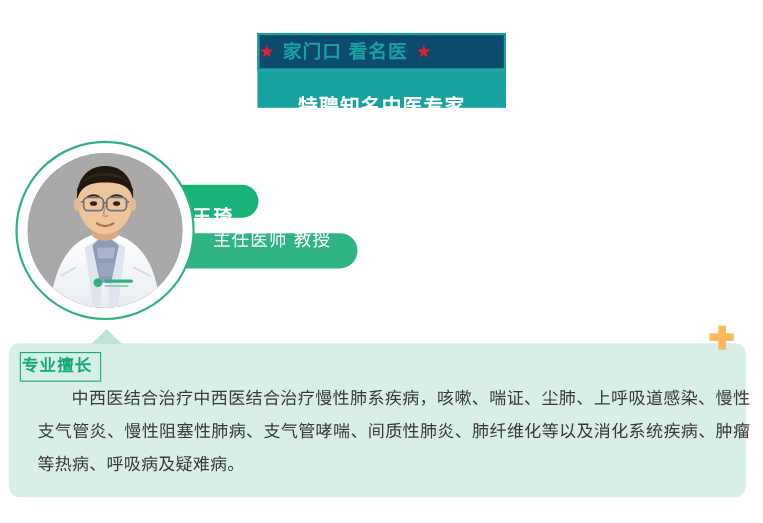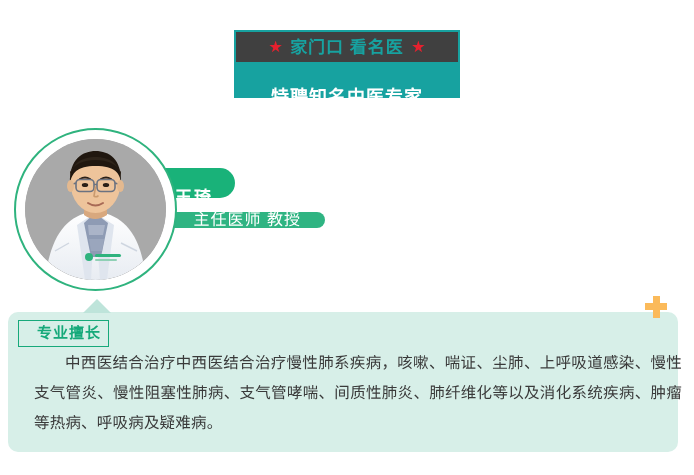--- a/index.html
+++ b/index.html
@@ -27,25 +27,25 @@
   .header-block {
     position: absolute;
     left: 234px;
     top: 30px;
     width: 226px;
   }
   .header-top {
     box-sizing: border-box;
     width: 226px;
     height: 34px;
-    background: #404040;
+    background: #0c4a6e;
     border: 2px solid #17A2A0;
     display: flex;
     align-items: center;
-    justify-content: center;
+    justify-content: flex-start;
     gap: 8px;
   }
   .header-top-text {
     color: #17A2A0;
     font-size: 17px;
     font-weight: bold;
     letter-spacing: 1px;
     line-height: 1;
     white-space: nowrap;
   }
@@ -124,27 +124,27 @@
     font-weight: bold;
     letter-spacing: 2px;
     line-height: 1;
     margin-top: 28px;
   }
 
   .title-pill {
     position: absolute;
     left: 125px;
     top: 212px;
-    height: 16px;
+    height: 32px;
     min-width: 200px;
     background: #2FB482;
     border-top-right-radius: 16px;
     border-bottom-right-radius: 16px;
     display: flex;
-    align-items: center;
+    align-items: flex-start;
     justify-content: flex-end;
     padding-right: 24px;
     box-sizing: border-box;
     z-index: 2;
   }
   .title-pill-text {
     color: #ffffff;
     font-size: 16px;
     letter-spacing: 1px;
     line-height: 1;
@@ -191,21 +191,21 @@
   .plus-icon .bar-h {
     left: 0; top: 7px; width: 22px; height: 7px;
   }
 
   .specialty-label {
     position: absolute;
     left: 18px;
     top: 320px;
     box-sizing: border-box;
     border: 1.5px solid #16A97A;
-    padding: 3px 7px 4px 18px;
+    padding: 3px 7px 4px 1px;
     z-index: 3;
   }
   .specialty-label-text {
     color: #16A97A;
     font-size: 15px;
     font-weight: bold;
     letter-spacing: 1px;
     line-height: 1;
     white-space: nowrap;
   }

